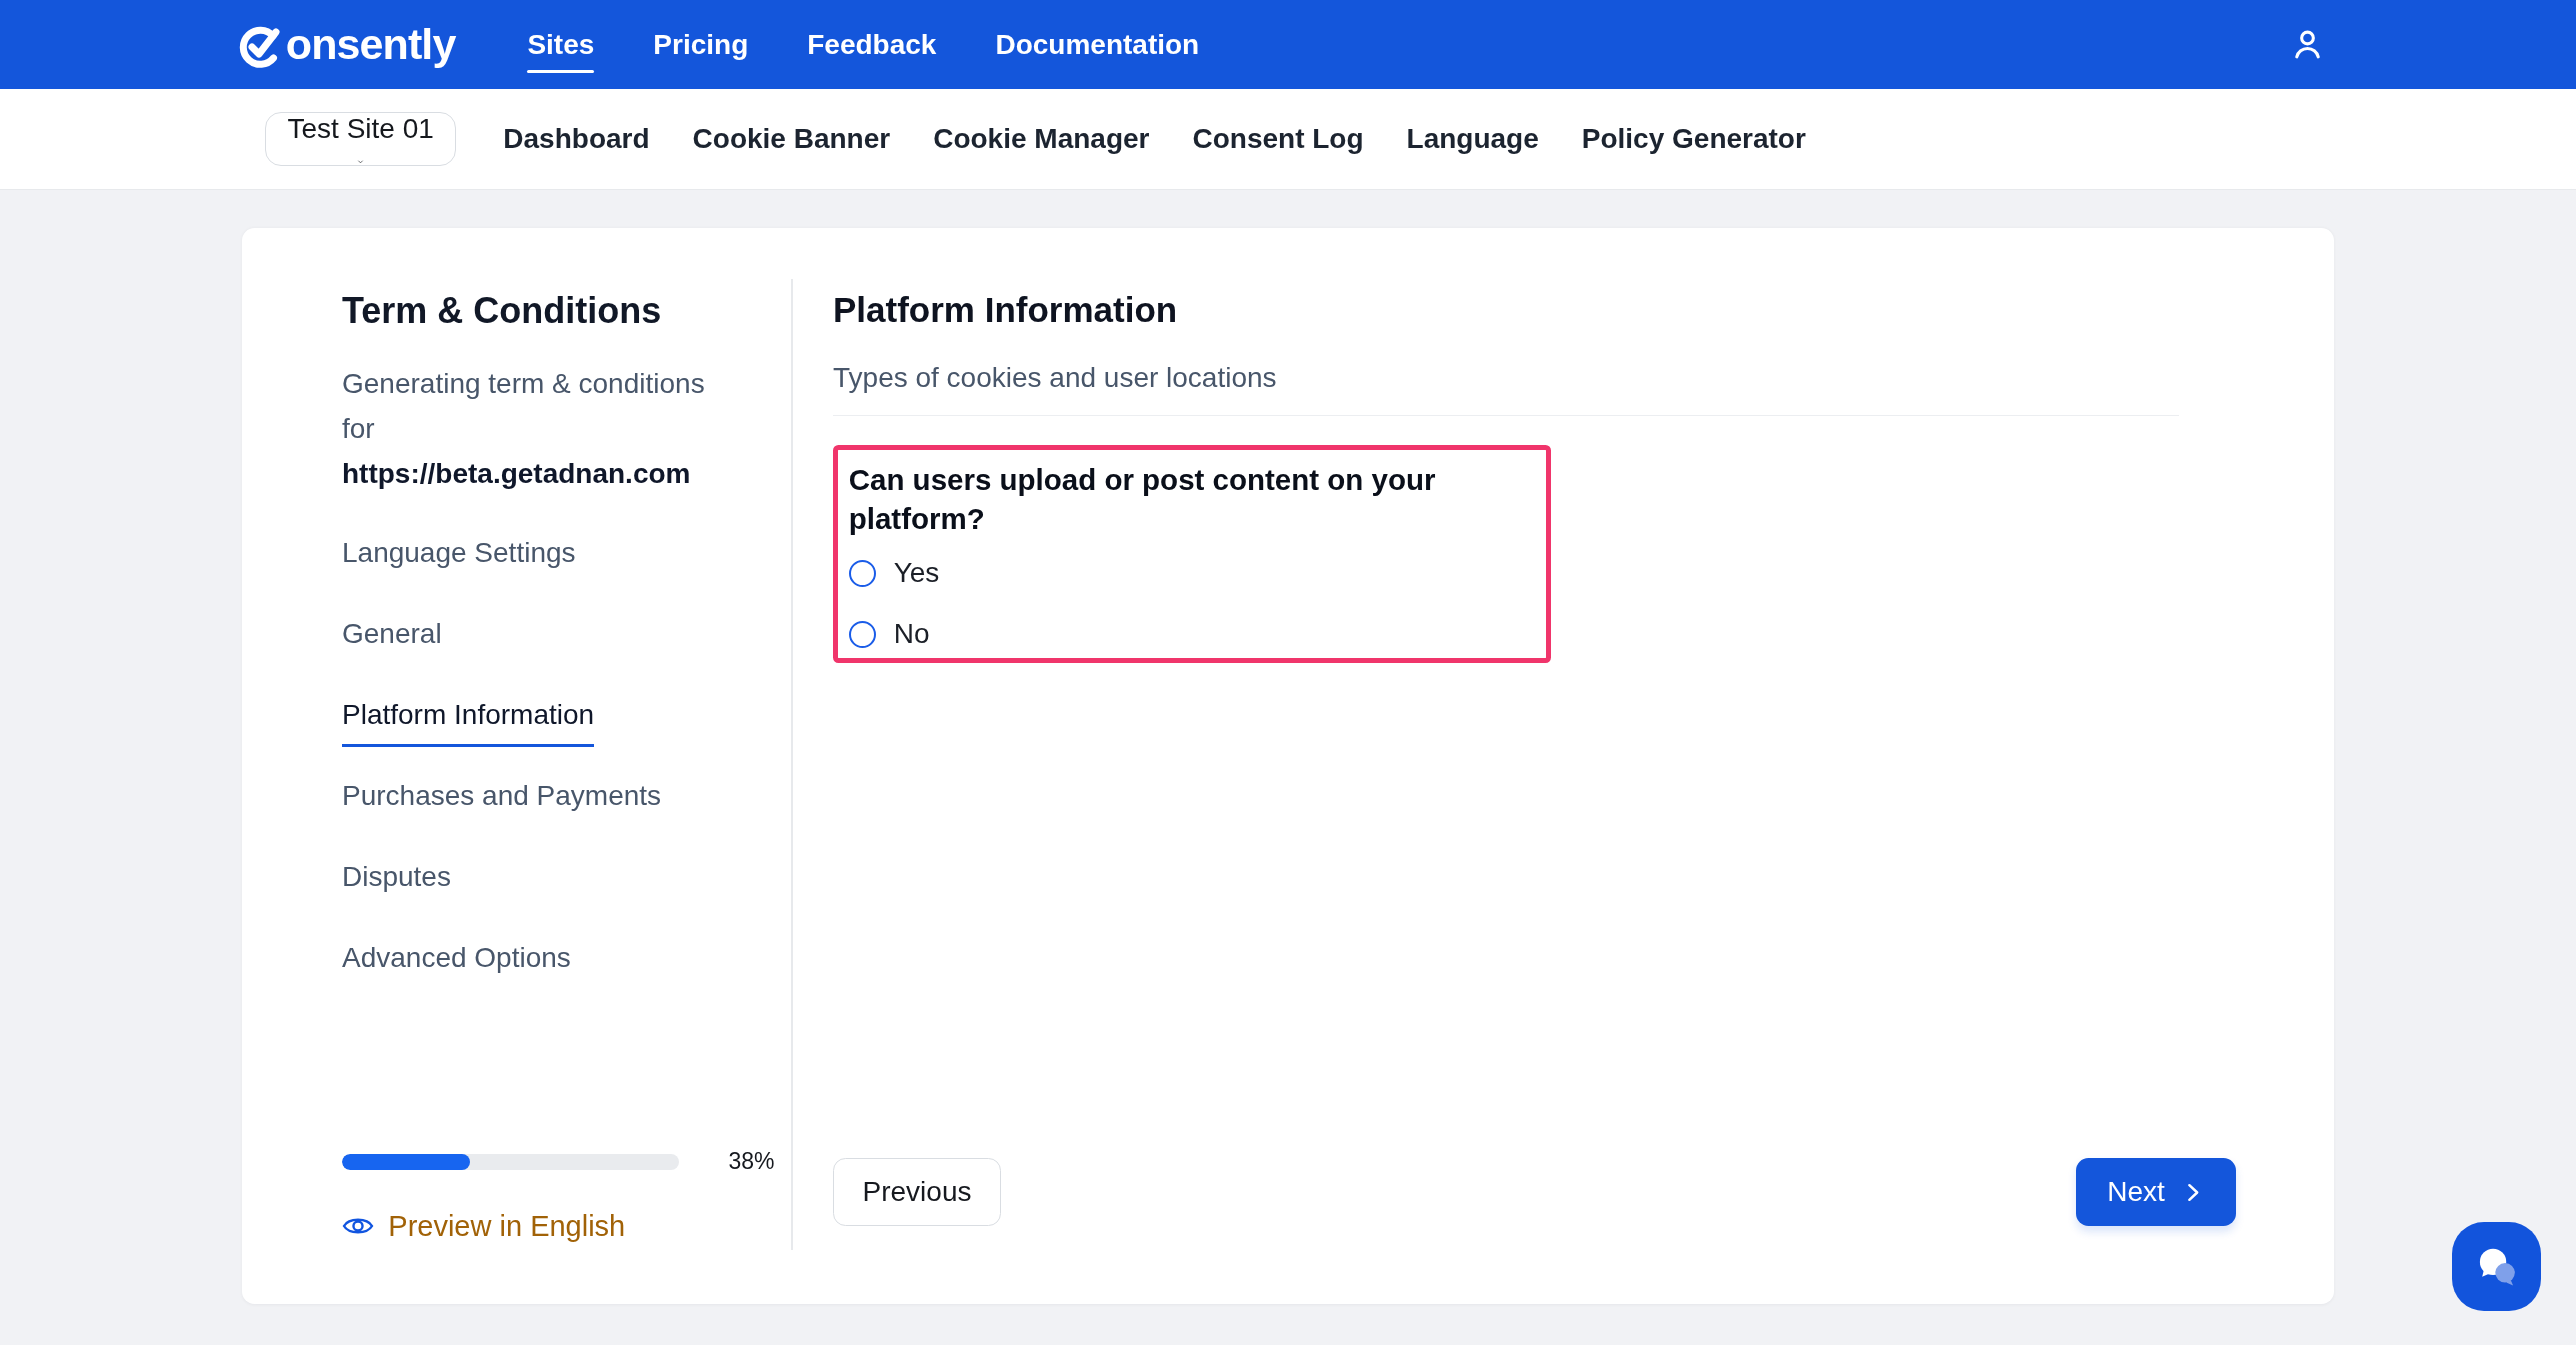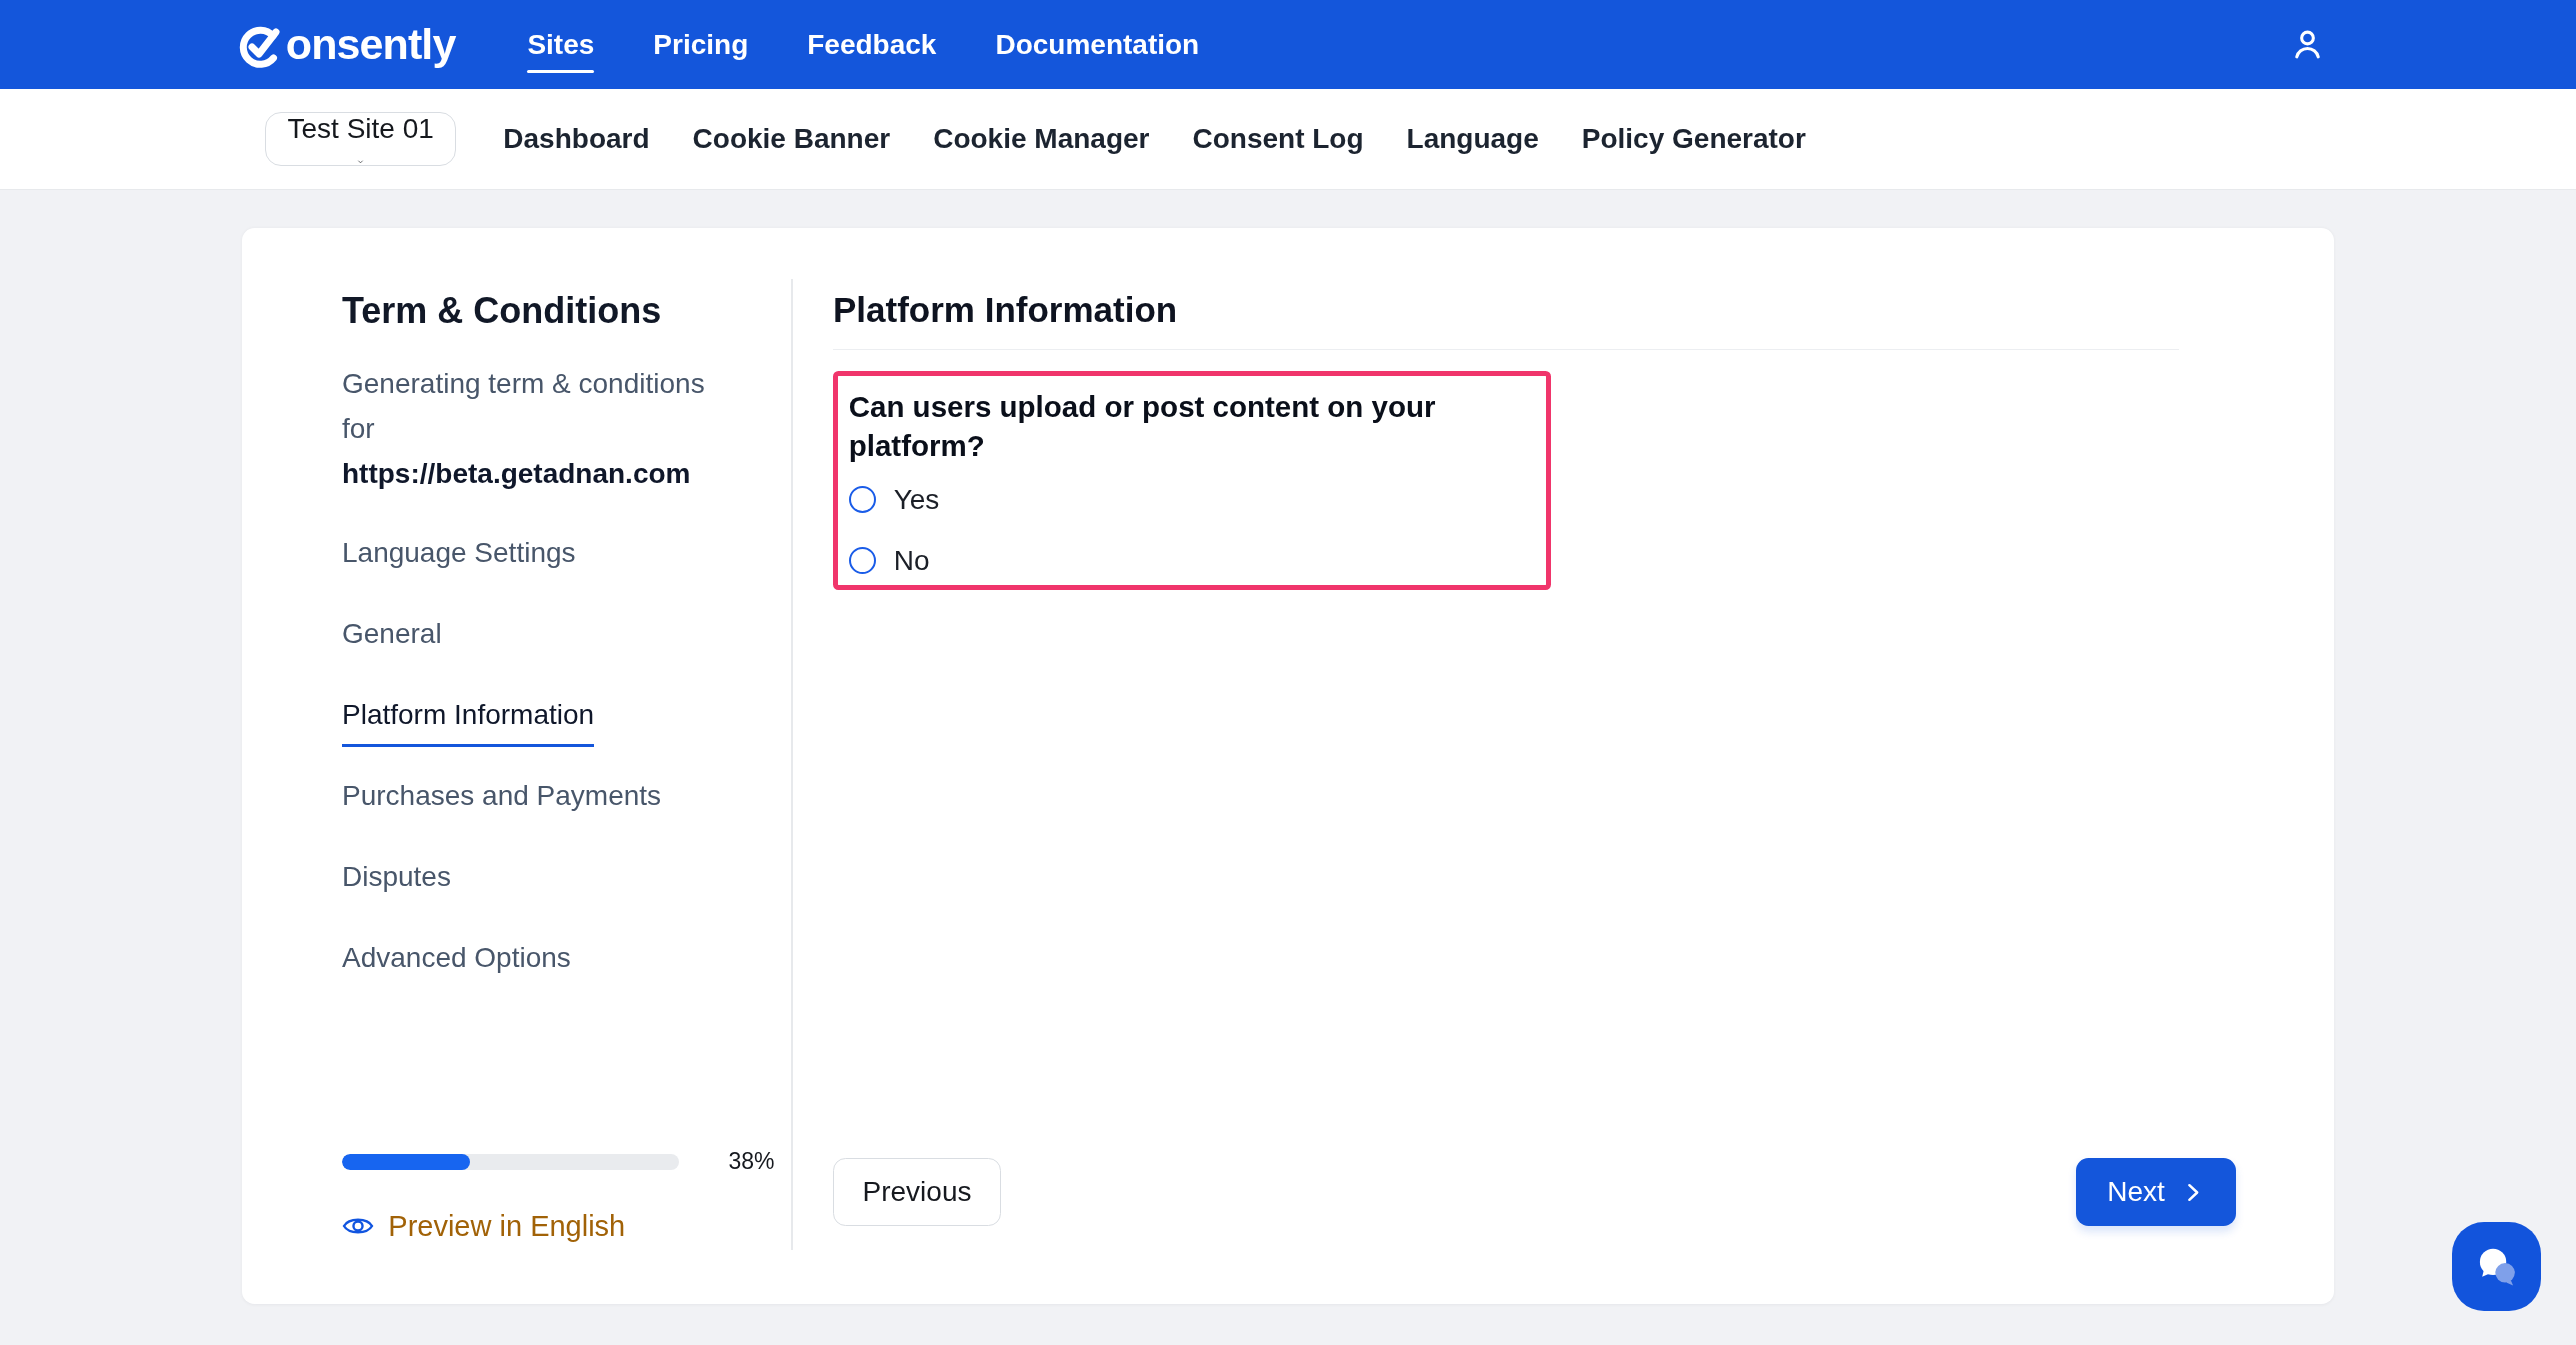--- a/index.html
+++ b/index.html
@@ -73,21 +73,21 @@
   .preview-link{position:absolute;left:100px;top:980px;display:flex;align-items:center;gap:14.3px;cursor:pointer;}
   .preview-link svg{width:32px;height:32px;}
   .preview-link span{font-size:29px;color:#a16207;line-height:36px;}
 
   
   .content{position:absolute;left:551px;top:0;width:1541px;height:100%;padding:61px 155px 0 40px;}
   .ct-title{font-size:35px;font-weight:700;color:#0E1320;line-height:41px;}
   .ct-sub{margin-top:29.5px;font-size:28px;color:var(--slate);line-height:36px;}
   .ct-divider{margin-top:19px;border:none;border-top:1.8px solid #ECEEF1;}
   .question-box{
-    margin-top:21px;width:718px;border:5.4px solid var(--pink);border-radius:5.4px;
+    margin-top:29px;width:718px;border:5.4px solid var(--pink);border-radius:5.4px;
     padding:10.7px 16px 10.7px 10.7px;background:#fff;
   }
   .question-text{font-size:29.5px;font-weight:700;color:#0A0F1A;line-height:39px;}
   .options{margin-top:21.5px;}
   .option-row{display:flex;align-items:center;gap:18px;height:27px;margin-bottom:34px;cursor:pointer;}
   .option-row:last-child{margin-bottom:0;}
   .radio{width:27px;height:27px;border:2.7px solid #1A5CE8;border-radius:50%;background:#fff;flex:none;}
   .option-label{font-size:28px;color:#1B1F27;line-height:32px;}
   .footer-row{position:absolute;left:40px;right:98px;bottom:78px;display:flex;justify-content:space-between;align-items:center;}
   .btn{height:68px;border-radius:12.5px;font-size:28px;display:flex;align-items:center;justify-content:center;cursor:pointer;font-family:inherit;}
@@ -175,20 +175,21 @@
           <circle cx="12" cy="12" r="3.4" fill="none" stroke="#1155E0" stroke-width="1.8"></circle>
         </svg>
         <span>Preview in English</span>
       </a>
     </aside>
 
     <div class="v-divider"></div>
 
     <section class="content">
       <h2 class="ct-title">Platform Information</h2>
+      <p class="ct-sub">Types of cookies and user locations</p>
       <hr class="ct-divider">
 
       <div class="question-box">
         <div class="question-text">Can users upload or post content on your platform?</div>
         <div class="options">
           <label class="option-row">
             <span class="radio"></span>
             <span class="option-label">Yes</span>
           </label>
           <label class="option-row">

